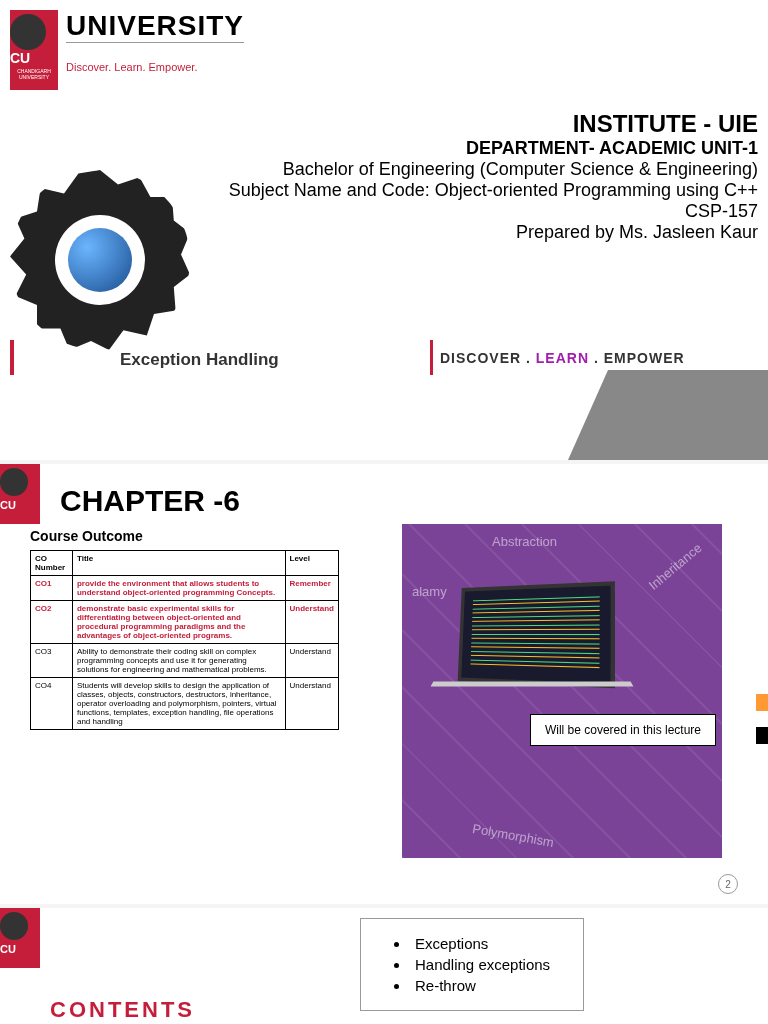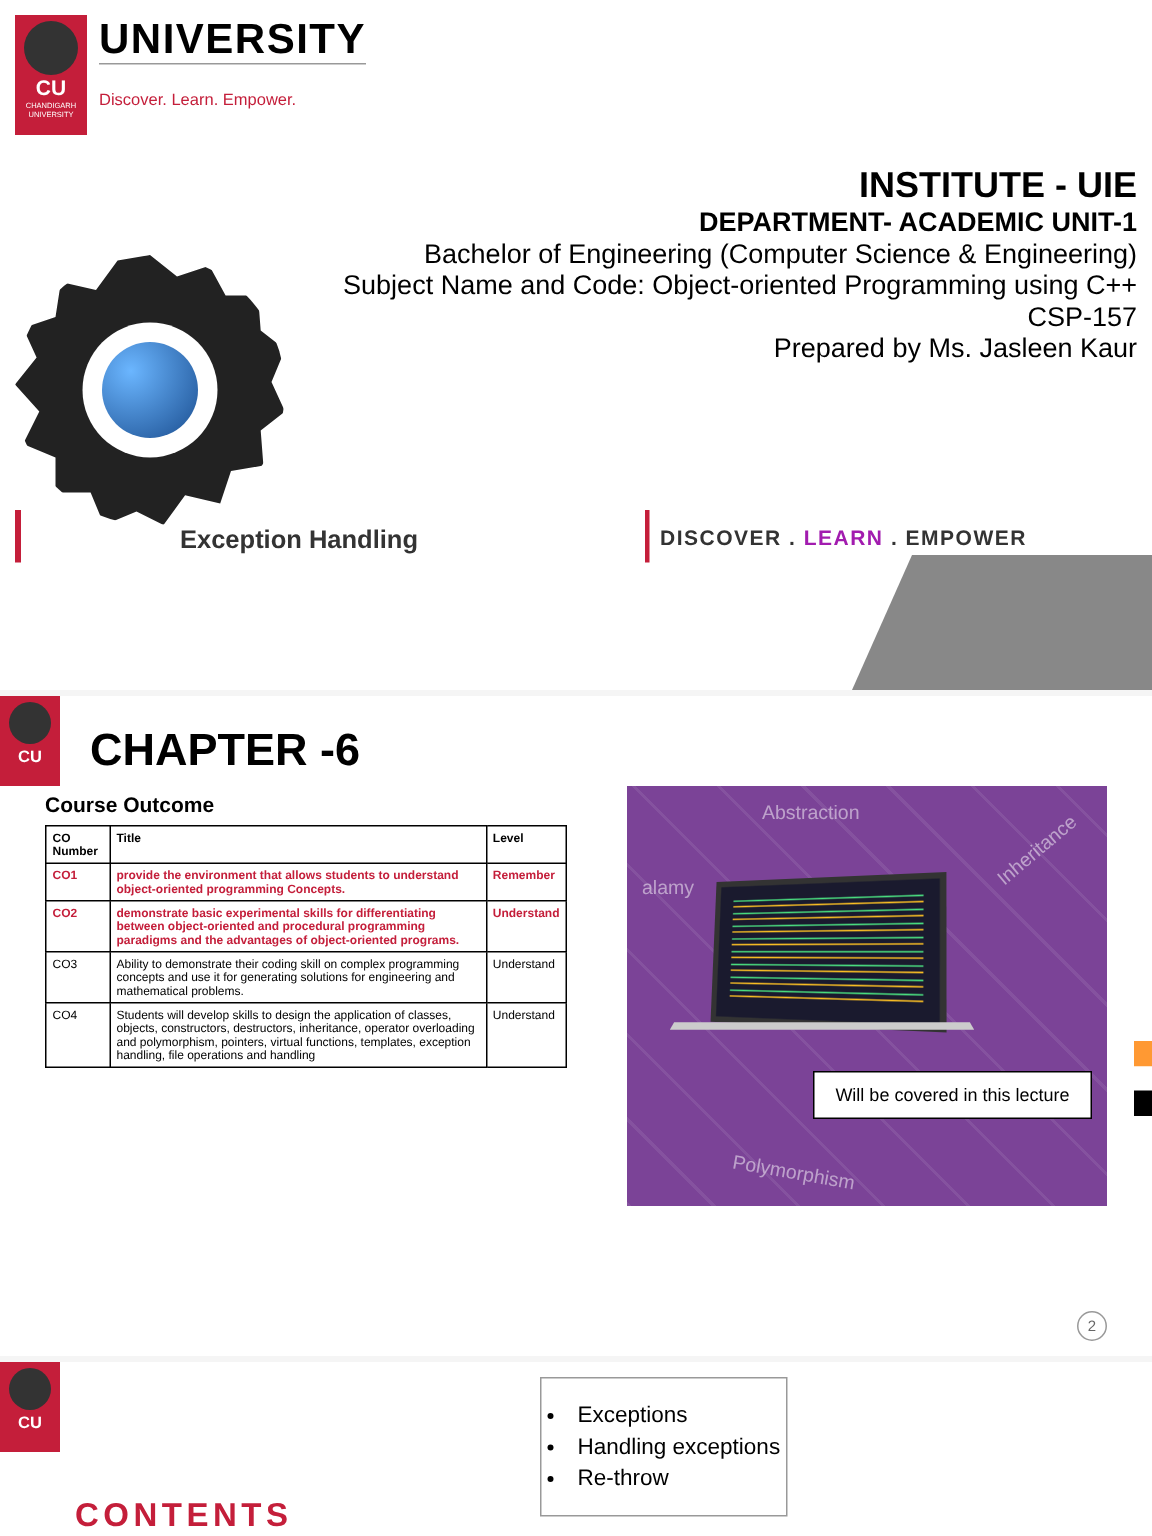--- a/index.html
+++ b/index.html
@@ -2,21 +2,21 @@
 <html><head>
 <meta charset="utf-8">
 <style>
 *{margin:0;padding:0;box-sizing:border-box}
 body{font-family:Arial,sans-serif;background:#f5f5f5;width:768px}
 .slide{background:#fff;position:relative;margin-bottom:4px}
 .slide1{height:460px;padding:10px}
 .slide2{height:440px;padding:10px}
 .slide3{height:120px;padding:10px}
 .logo-area{display:flex;align-items:flex-start;gap:8px;margin-bottom:20px}
-.cu-badge{width:48px;height:80px;background:#c41e3a;display:flex;flex-direction:column;align-items:center;justify-content:center;position:relative}
+.cu-badge{width:48px;height:80px;background:#c41e3a;display:flex;flex-direction:column;align-items:flex-start;justify-content:center;position:relative}
 .cu-badge::before{content:"";position:absolute;top:4px;width:36px;height:36px;border-radius:50%;background:#333}
 .cu-badge .cu-text{color:#fff;font-size:14px;font-weight:bold;margin-top:30px}
 .cu-badge .cu-sub{color:#fff;font-size:5px;text-align:center;margin-top:2px}
 .cu-badge-small{width:40px;height:60px}
 .cu-badge-small::before{width:28px;height:28px}
 .cu-badge-small .cu-text{font-size:11px;margin-top:22px}
 .uni-name{color:#c41e3a;font-size:28px;font-weight:900;letter-spacing:1px}
 .uni-sub{color:#000;font-size:28px;font-weight:900;letter-spacing:1px}
 .uni-tag{color:#c41e3a;font-size:11px;border-top:1px solid #999;padding-top:18px}
 .header-text{text-align:right;margin-top:10px}
@@ -28,35 +28,35 @@
 .gear-shape::after{content:"";position:absolute;top:25%;left:25%;width:50%;height:50%;background:#fff;border-radius:50%}
 .globe{position:absolute;top:32%;left:32%;width:36%;height:36%;border-radius:50%;background:radial-gradient(circle at 30% 30%,#6bb6ff,#1a4d8f)}
 .exc-title{position:absolute;left:120px;top:350px;font-size:17px;font-weight:bold;color:#333}
 .red-bar{position:absolute;left:10px;top:340px;width:4px;height:35px;background:#c41e3a}
 .dle{position:absolute;left:440px;top:350px;font-size:14px;font-weight:bold;color:#333;letter-spacing:1px}
 .dle .learn{color:#a21caf}
 .red-bar2{position:absolute;left:430px;top:340px;width:3px;height:35px;background:#c41e3a}
 .diag-gray{position:absolute;right:0;top:370px;width:200px;height:90px;background:#888;clip-path:polygon(20% 0,100% 0,100% 100%,0 100%)}
 .chapter{font-size:30px;font-weight:bold;margin:10px 0 10px 50px}
 .outcome{font-size:14px;font-weight:bold;margin:10px 0 6px 20px}
-.tbl{border-collapse:collapse;margin-left:20px;width:348px;font-size:8px}
+.tbl{border-collapse:collapse;margin-left:20px;width:309px;font-size:8px}
 .tbl td,.tbl th{border:1px solid #000;padding:3px 4px;text-align:left;vertical-align:top}
 .tbl th{font-weight:bold}
 .red-row{color:#c41e3a;font-weight:bold}
-.laptop-area{position:absolute;right:30px;top:60px;width:320px;height:280px;background:#7b4397;background-image:repeating-linear-gradient(45deg,rgba(255,255,255,0.08) 0,rgba(255,255,255,0.08) 2px,transparent 2px,transparent 40px)}
+.laptop-area{position:absolute;right:46px;top:60px;width:320px;height:334px;background:#7b4397;background-image:repeating-linear-gradient(45deg,rgba(255,255,255,0.08) 0,rgba(255,255,255,0.08) 2px,transparent 2px,transparent 40px)}
 .laptop{position:absolute;top:60px;left:50px;width:200px;height:140px}
 .laptop-screen{width:160px;height:100px;background:#1a1a2e;border:4px solid #333;transform:perspective(300px) rotateY(-15deg) rotateX(5deg);position:relative}
 .laptop-screen::after{content:"";position:absolute;top:10px;left:10px;right:10px;bottom:10px;background:repeating-linear-gradient(to bottom,#4ade80 0,#4ade80 1px,transparent 1px,transparent 4px,#fbbf24 4px,#fbbf24 5px,transparent 5px,transparent 9px)}
 .laptop-base{width:200px;height:10px;background:#ccc;margin-top:-5px;margin-left:-20px;transform:perspective(300px) rotateX(60deg)}
 .oop-label{position:absolute;color:rgba(255,255,255,0.5);font-size:13px}
-.callout{position:absolute;right:40px;top:250px;background:#fff;border:1px solid #000;padding:8px 14px;font-size:12px;text-align:center}
+.callout{position:absolute;right:52px;top:250px;background:#fff;border:1px solid #000;padding:8px 14px;font-size:12px;text-align:center}
 .page-num{position:absolute;right:30px;bottom:10px;width:20px;height:20px;border:1px solid #999;border-radius:50%;font-size:10px;display:flex;align-items:center;justify-content:center;color:#666}
 .flag{position:absolute;right:0;top:230px;width:12px;height:50px;display:flex;flex-direction:column}
 .flag div{flex:1}
-.contents-list{position:absolute;left:360px;top:10px;border:1px solid #999;padding:12px 4px;font-size:15px;list-style:disc;list-style-position:inside}
+.contents-list{position:absolute;left:360px;top:10px;border:1px solid #999;padding:12px 33px;font-size:15px;list-style:disc;list-style-position:inside}
 .contents-list li{margin:4px 0}
 .contents-title{position:absolute;left:50px;bottom:5px;font-size:22px;font-weight:bold;color:#c41e3a;letter-spacing:3px}
 </style>
 </head>
 <body>
 
 <div class="slide slide1">
   <div class="logo-area">
     <div class="cu-badge">
       <div class="cu-text">CU</div>

